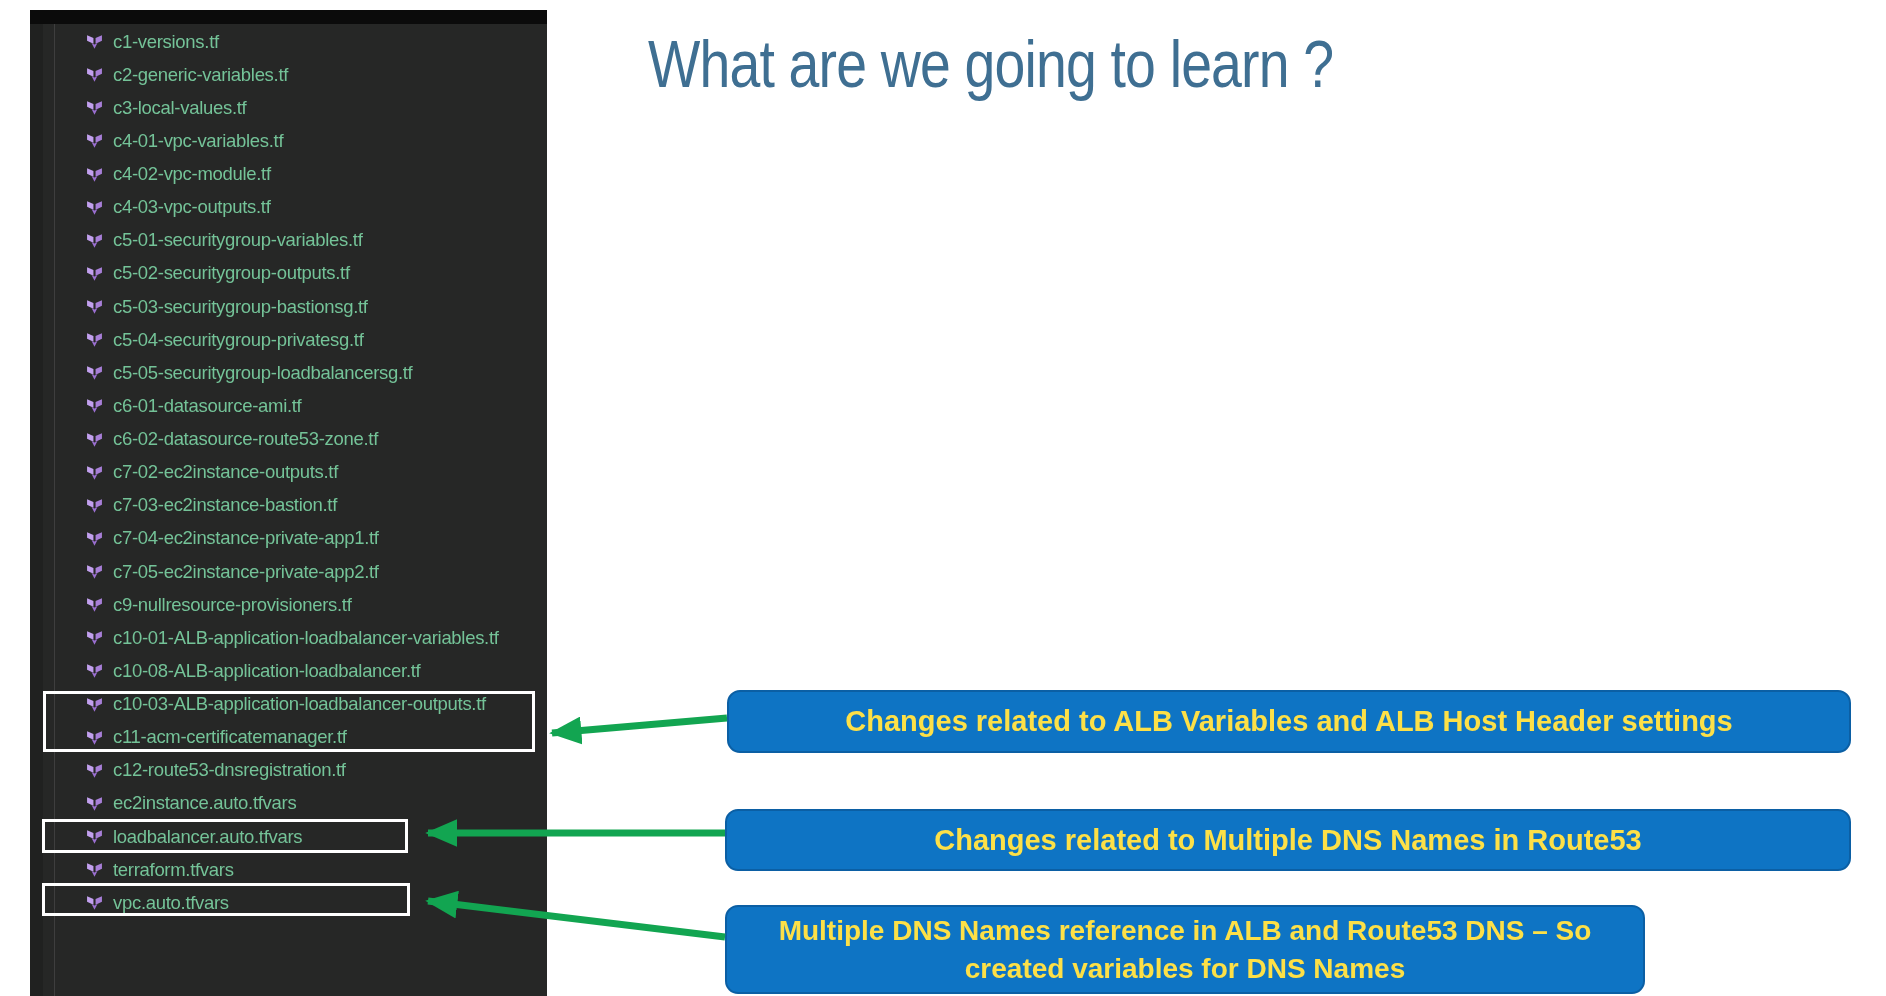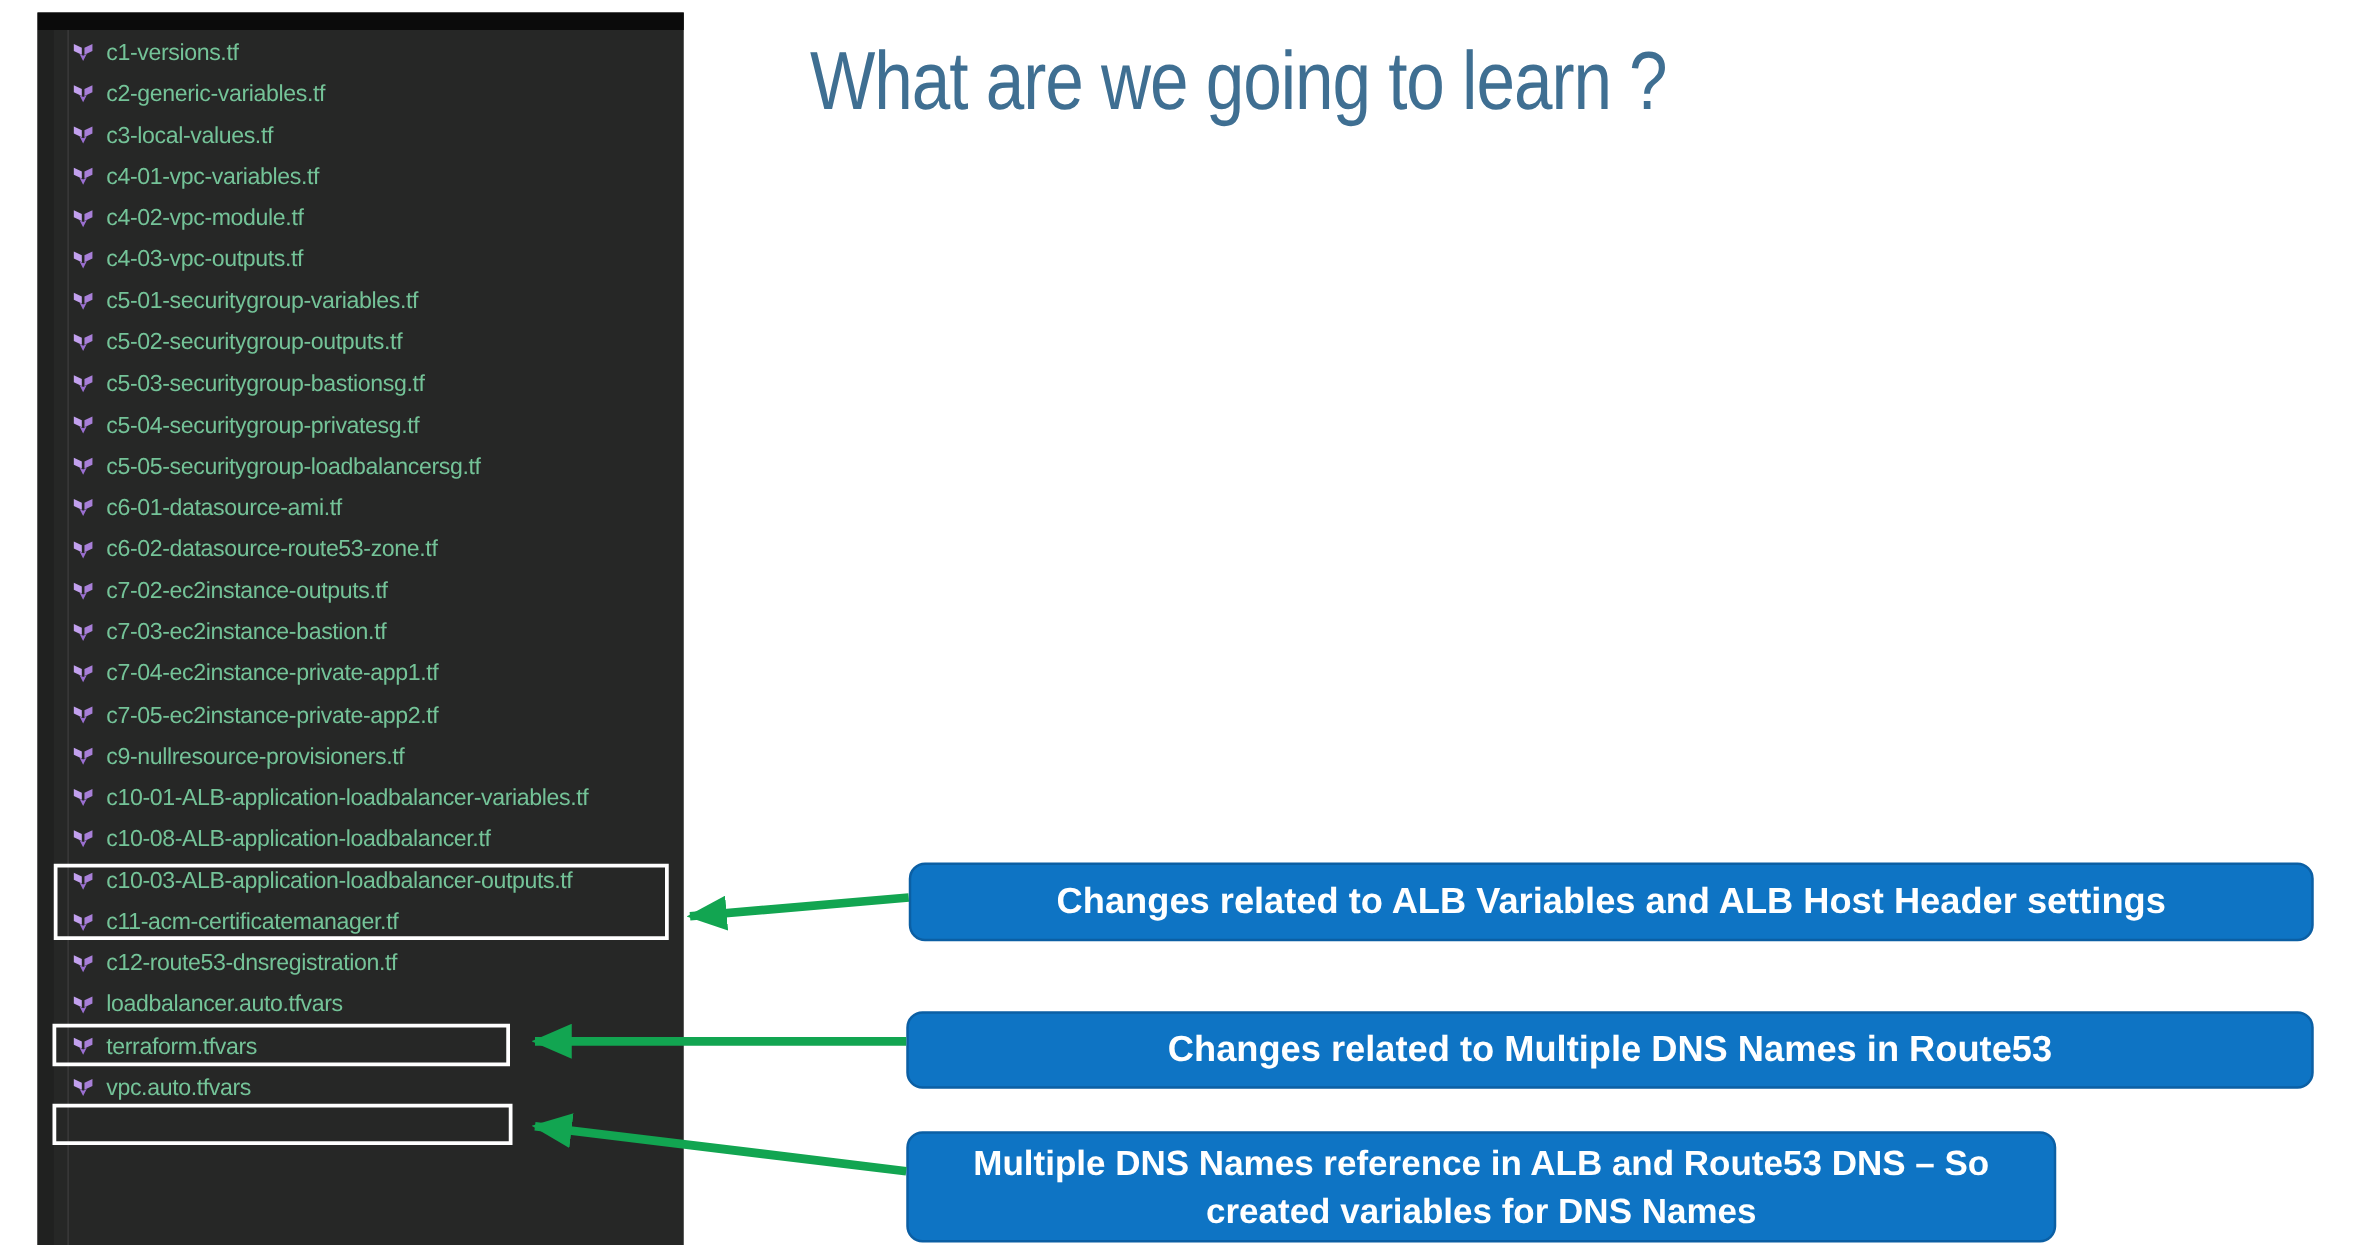--- a/index.html
+++ b/index.html
@@ -9,40 +9,40 @@
 
   
   .sidebar { position:absolute; left:30px; top:10px; width:517px; height:986px;
              background:#262726; }
   .sidebar-topbar { position:absolute; left:0; top:0; width:517px; height:14px;
                     background:#0b0b0b; }
   .sidebar-leftstrip { position:absolute; left:0; top:14px; width:13px; height:972px;
                        background:#202120; }
   .indent-guide { position:absolute; left:24px; top:14px; width:1px; height:972px;
                   background:#3e3e3e; }
-  .file-list { position:absolute; left:0; top:15px; width:517px; }
+  .file-list { position:absolute; left:0; top:15px; width:517px;padding-left:28px; }
   .file-row { display:flex; align-items:center; height:33.13px; padding-left:28px; }
   .file-icon { width:17px; height:17px; flex:0 0 17px; margin-right:10px; display:block; }
   .file-name { font-size:18.5px; letter-spacing:-0.3px; color:#74c398; font-weight:500;
                white-space:nowrap; }
 
   
   .hl-box { position:absolute; border:3px solid #ffffff; background:transparent; }
   .hl-box-1 { left:43px;  top:691px; width:492px; height:61px; }
   .hl-box-2 { left:42px;  top:819px; width:366px; height:34px; }
   .hl-box-3 { left:42px;  top:883px; width:368px; height:33px; }
 
   
   .title { position:absolute; left:648px; top:26px; font-size:66px; font-weight:400;
            color:#3f6f92; white-space:nowrap; transform:scaleX(0.84);
            transform-origin:left top; letter-spacing:-1px; }
 
   
   .banner { position:absolute; background:#0e74c4; border:2px solid #0b5fa4;
-            border-radius:13px; color:#ffffff; font-weight:700;
+            border-radius:13px; color:#fde047; font-weight:700;
             display:flex; align-items:center; justify-content:center;
             text-align:center; padding:0 10px; }
   .banner-1 { left:727px; top:690px; width:1124px; height:63px; font-size:29px; }
   .banner-2 { left:725px; top:809px; width:1126px; height:62px; font-size:29px; }
   .banner-3 { left:725px; top:905px; width:920px; height:89px; font-size:28px;
               line-height:1.35; }
 
   
   .arrows { position:absolute; left:0; top:0; width:1886px; height:996px;
             pointer-events:none; }
@@ -263,20 +263,28 @@
 
         <div class="file-row">
           <svg class="file-icon" viewBox="0 0 16 16" xmlns="http://www.w3.org/2000/svg">
             <polygon points="1,2 7,4.8 7,10.2 1,7.4" fill="#c2a0ee"></polygon>
             <polygon points="15,2 9,4.8 9,10.2 15,7.4" fill="#a87fd8"></polygon>
             <polygon points="5.2,9.4 8,10.9 10.8,9.4 8,14.8" fill="#9a6fd0"></polygon>
           </svg>
           <span class="file-name">c12-route53-dnsregistration.tf</span>
         </div>
 
+        <div class="file-row">
+          <svg class="file-icon" viewBox="0 0 16 16" xmlns="http://www.w3.org/2000/svg">
+            <polygon points="1,2 7,4.8 7,10.2 1,7.4" fill="#c2a0ee"></polygon>
+            <polygon points="15,2 9,4.8 9,10.2 15,7.4" fill="#a87fd8"></polygon>
+            <polygon points="5.2,9.4 8,10.9 10.8,9.4 8,14.8" fill="#9a6fd0"></polygon>
+          </svg>
+          <span class="file-name">ec2instance.auto.tfvars</span>
+        </div>
 
         <div class="file-row">
           <svg class="file-icon" viewBox="0 0 16 16" xmlns="http://www.w3.org/2000/svg">
             <polygon points="1,2 7,4.8 7,10.2 1,7.4" fill="#c2a0ee"></polygon>
             <polygon points="15,2 9,4.8 9,10.2 15,7.4" fill="#a87fd8"></polygon>
             <polygon points="5.2,9.4 8,10.9 10.8,9.4 8,14.8" fill="#9a6fd0"></polygon>
           </svg>
           <span class="file-name">loadbalancer.auto.tfvars</span>
         </div>
 

